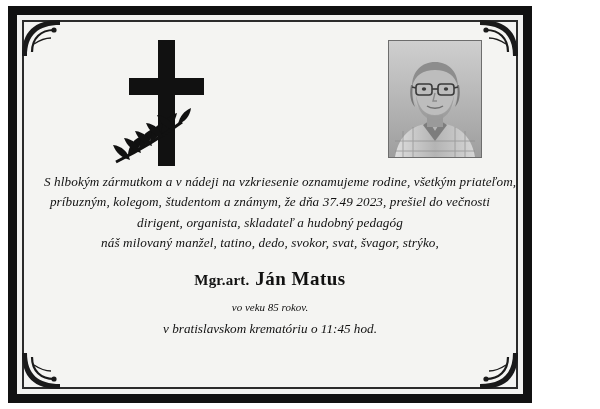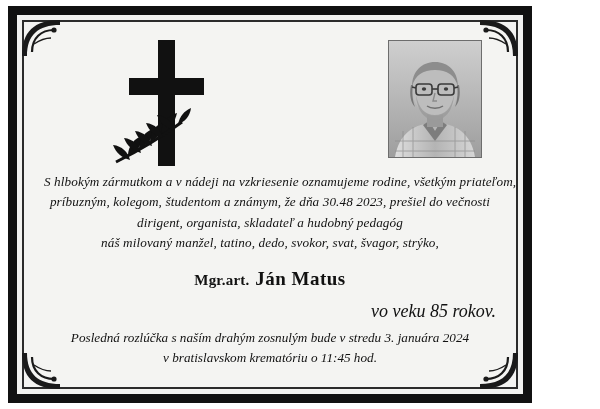--- a/index.html
+++ b/index.html
@@ -123,23 +123,22 @@
     text-align: center;
   }
   .name .fullname {
     font-size: 19px;
     font-weight: bold;
     letter-spacing: 0.5px;
   }
 
   .age {
     font-style: italic;
-    font-size: 18px;
+    font-size: 11px;
     margin-bottom: 6px;
-    text-align: right;
   }
   .farewell {
     font-style: italic;
     font-size: 13.2px;
     line-height: 1.55;
   }
   .farewell .line { display: block; white-space: nowrap; }
 </style>
 </head>
 <body>
@@ -261,32 +260,31 @@
 
           <path d="M27 54 C28 70, 36 79, 46 79 C56 79, 64 70, 65 54 C62 68, 56 74, 46 74 C36 74, 30 68, 27 54 Z" fill="#9b9b9b" opacity="0.85"></path>
         </svg>
       </div>
     </div>
 
     <div class="text-block">
 
       <div class="para">
         <span class="line">S hlbokým zármutkom a v nádeji na vzkriesenie oznamujeme rodine, všetkým priateľom,</span>
-        <span class="line">príbuzným, kolegom, študentom a známym, že dňa 30.48 2023, prešiel do večnosti</span>
+        <span class="line">príbuzným, kolegom, študentom a známym, že dňa 37.49 2023, prešiel do večnosti</span>
         <span class="line">dirigent, organista, skladateľ a hudobný pedagóg</span>
         <span class="line">náš milovaný manžel, tatino, dedo, svokor, svat, švagor, strýko,</span>
       </div>
 
       <div class="name">
         <span class="degree">Mgr.art.</span>
         <span class="fullname">Ján Matus</span>
       </div>
 
       <div class="age">vo veku 85 rokov.</div>
 
       <div class="farewell">
-        <span class="line">Posledná rozlúčka s naším drahým zosnulým bude v stredu 3. januára 2024</span>
         <span class="line">v bratislavskom krematóriu o 11:45 hod.</span>
       </div>
 
     </div>
   </div>
 </div>
 
 </body></html>

